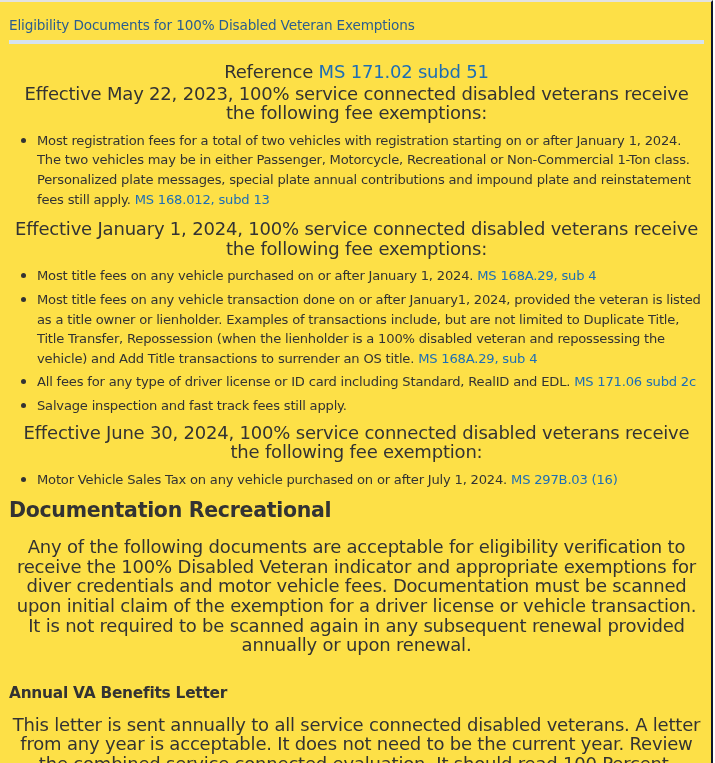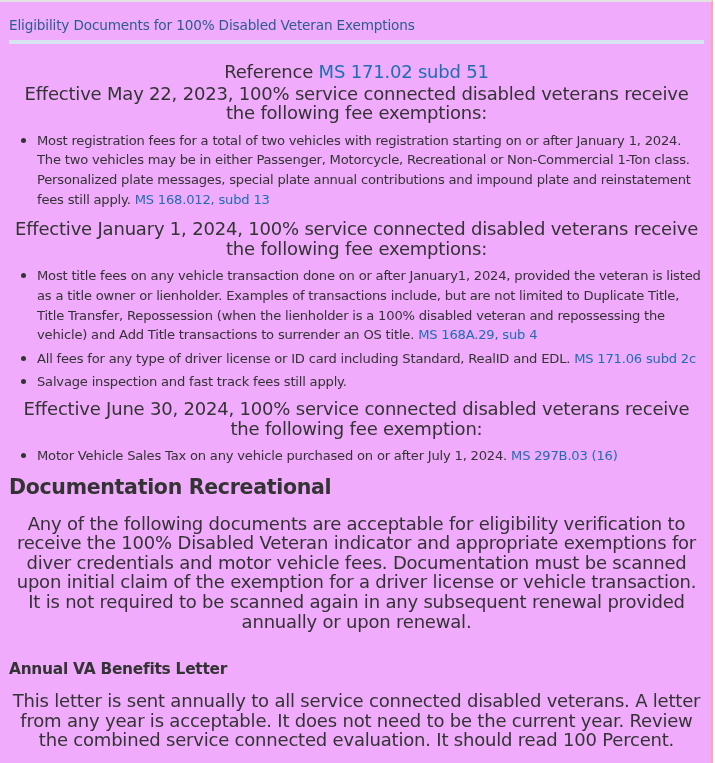--- a/index.html
+++ b/index.html
@@ -12,23 +12,23 @@
     height: 763px;
     overflow: hidden;
     font-family: "DejaVu Sans", sans-serif;
     color: #333333;
   }
   .frame {
     position: relative;
     width: 713px;
     height: 763px;
     border-top: 2px solid #e2e2e2;
-    border-right: 2px solid #fca5a5;
+    border-right: 2px solid #0f172a;
     box-sizing: border-box;
-    background: #f0abfc;
+    background: #fde047;
   }
   .content {
     position: absolute;
     left: 9px;
     top: 0;
     width: 695px;
   }
   .page-title {
     margin: 0;
     padding-top: 14px;
@@ -105,20 +105,21 @@
 
     <p class="body" style="margin-top:18px;"><span>Reference </span><a class="ref" href="#">MS 171.02 subd 51</a></p>
 
     <p class="body" style="margin-top:2px;">Effective May 22, 2023, 100% service connected disabled veterans receive the following fee exemptions:</p>
     <ul class="bullets" style="margin-top:8px;">
       <li><span class="dot"></span><span>Most registration fees for a total of two vehicles with registration starting on or after January 1, 2024.  The two vehicles may be in either Passenger, Motorcycle, Recreational or Non-Commercial 1-Ton class.  Personalized plate messages, special plate annual contributions and impound plate and reinstatement fees still apply.  </span><a class="ref" href="#">MS 168.012, subd 13</a></li>
     </ul>
 
     <p class="body" style="margin-top:10px;">Effective January 1, 2024, 100% service connected disabled veterans receive the following fee exemptions:</p>
     <ul class="bullets" style="margin-top:8px;">
+      <li><span class="dot"></span><span>Most title fees on any vehicle purchased on or after January 1, 2024.  </span><a class="ref" href="#">MS 168A.29, sub 4</a></li>
       <li><span class="dot"></span><span>Most title fees on any vehicle transaction done on or after January1, 2024, provided the veteran is listed as a title owner or lienholder.  Examples of transactions include, but are not limited to Duplicate Title, Title Transfer, Repossession (when the lienholder is a 100% disabled veteran and repossessing the vehicle) and Add Title transactions to surrender an OS title.  </span><a class="ref" href="#">MS 168A.29, sub 4</a></li>
       <li><span class="dot"></span><span>All fees for any type of driver license or ID card including Standard, RealID and EDL.  </span><a class="ref" href="#">MS 171.06 subd 2c</a></li>
       <li><span class="dot"></span><span>Salvage inspection and fast track fees still apply.</span></li>
     </ul>
 
     <p class="body" style="margin-top:7px;">Effective June 30, 2024, 100% service connected disabled veterans receive the following fee exemption:</p>
     <ul class="bullets" style="margin-top:8px;">
       <li><span class="dot"></span><span>Motor Vehicle Sales Tax on any vehicle purchased on or after July 1, 2024.  </span><a class="ref" href="#">MS 297B.03 (16)</a></li>
     </ul>
 

